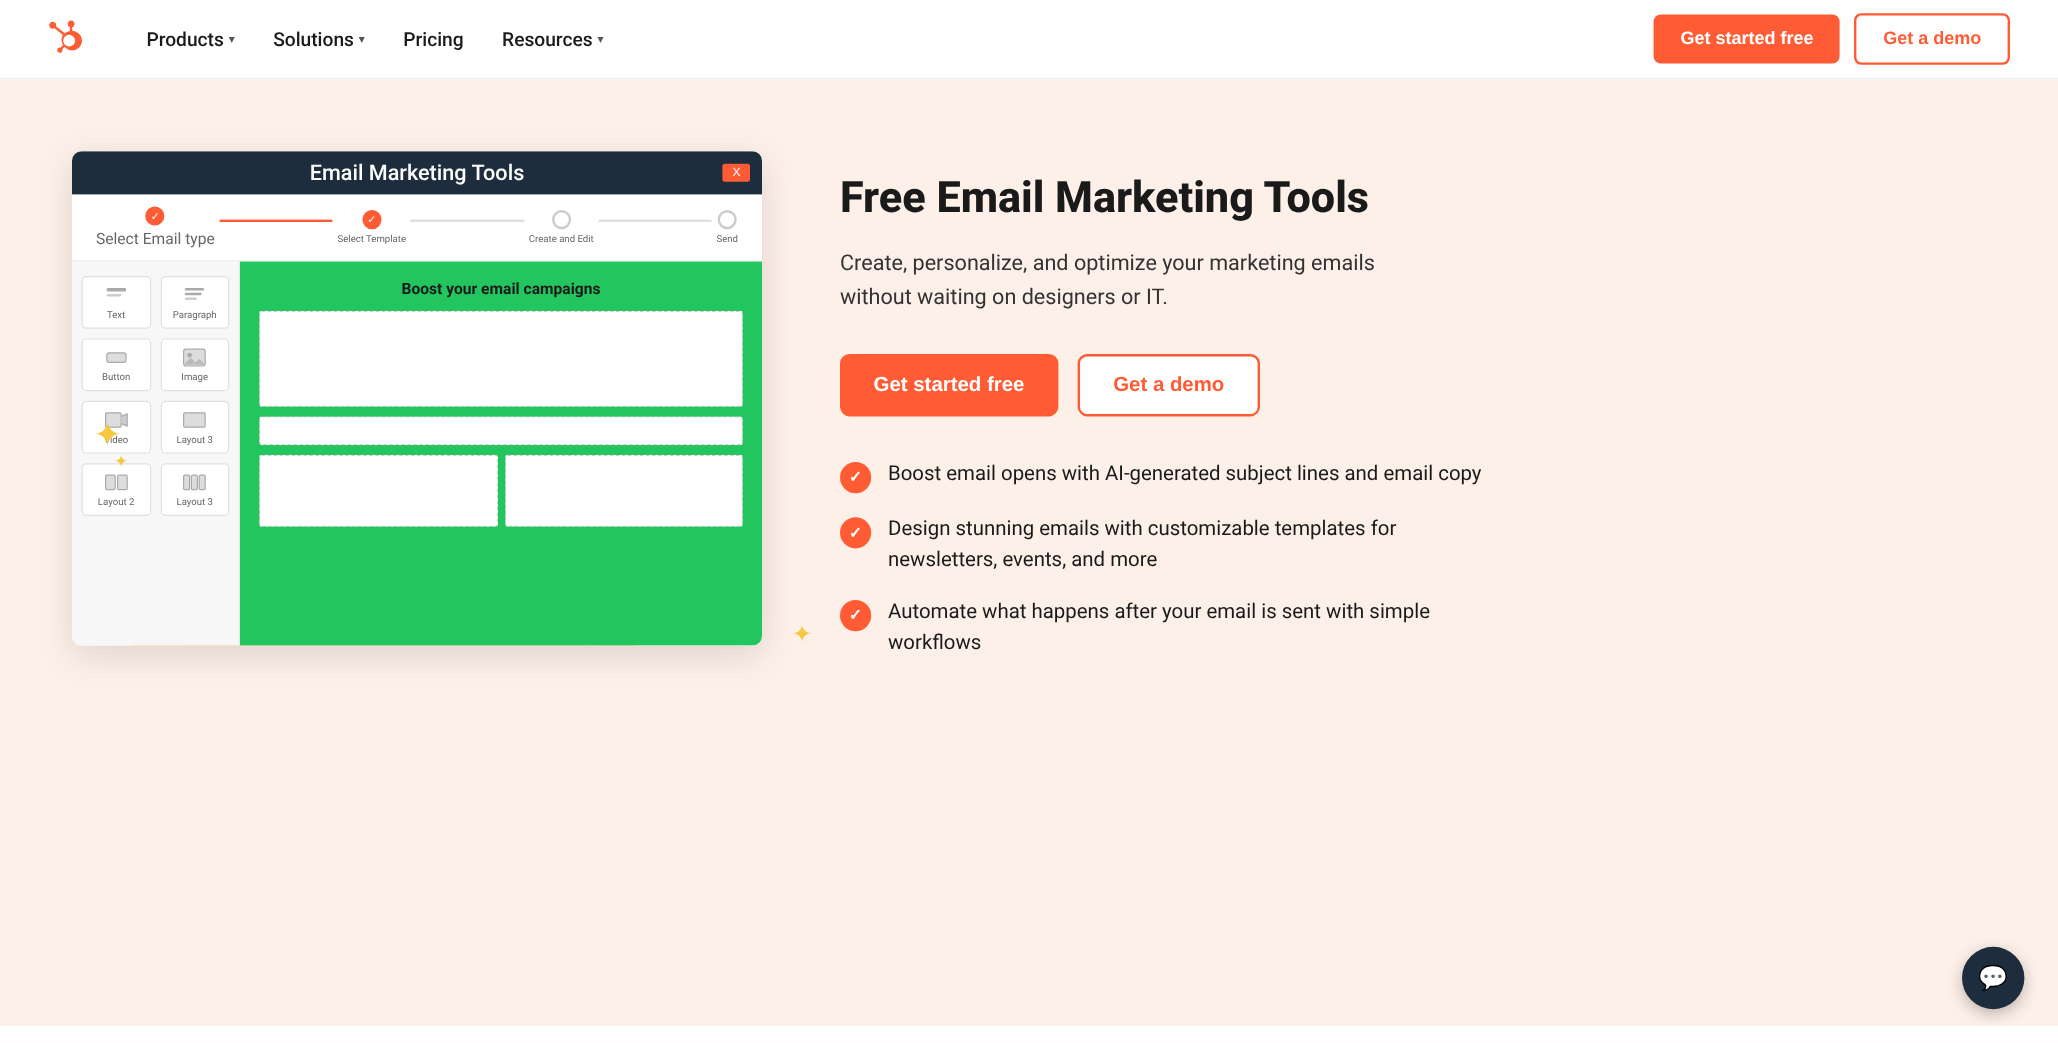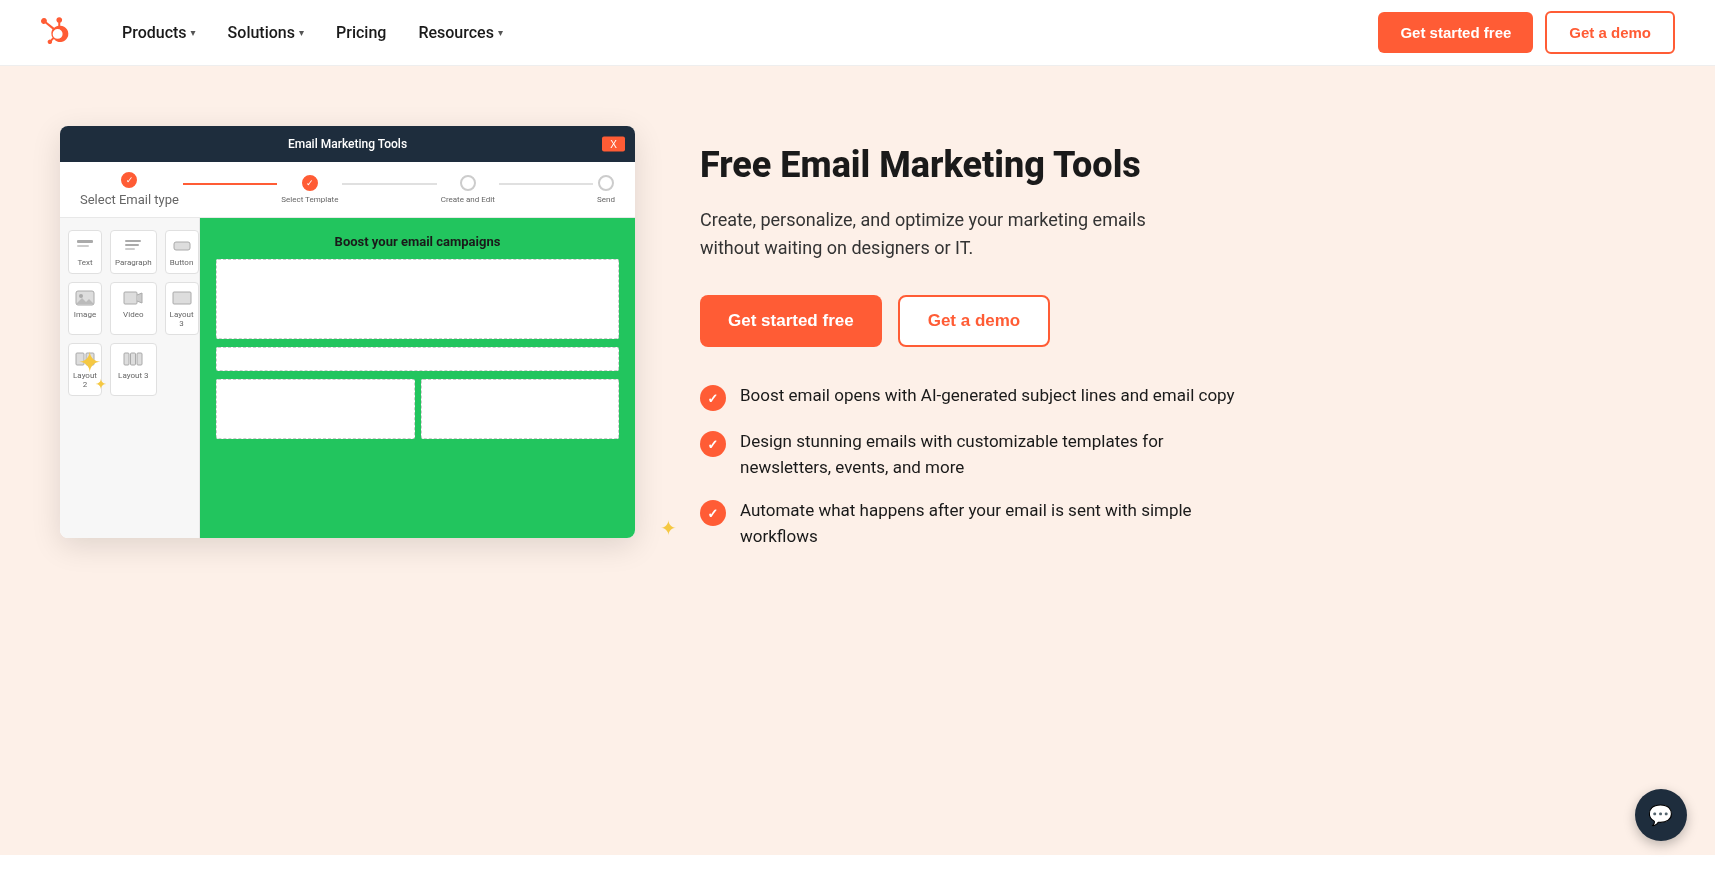--- a/index.html
+++ b/index.html
@@ -107,21 +107,21 @@
     .editor-topbar {
       background: #1e2d3d;
       height: 36px;
       display: flex;
       align-items: center;
       justify-content: center;
       position: relative;
     }
     .editor-topbar-title {
       color: #fff;
-      font-size: 12px;
+      font-size: 18px;
       font-weight: 500;
     }
     .editor-topbar-close {
       position: absolute;
       right: 10px;
       top: 50%;
       transform: translateY(-50%);
       background: #ff5c35;
       color: #fff;
       border: none;
@@ -180,21 +180,21 @@
       height: 320px;
     }
     .editor-sidebar {
       width: 140px;
       background: #f7f7f7;
       border-right: 1px solid #e8e8e8;
       padding: 12px 8px;
     }
     .sidebar-grid {
       display: grid;
-      grid-template-columns: 1fr 1fr 1fr;
+      grid-template-columns: 1fr 1fr;
       gap: 8px;
     }
     .sidebar-item-block {
       display: flex;
       flex-direction: column;
       align-items: center;
       gap: 3px;
       padding: 6px 4px;
       background: #fff;
       border: 1px solid #e0e0e0;

